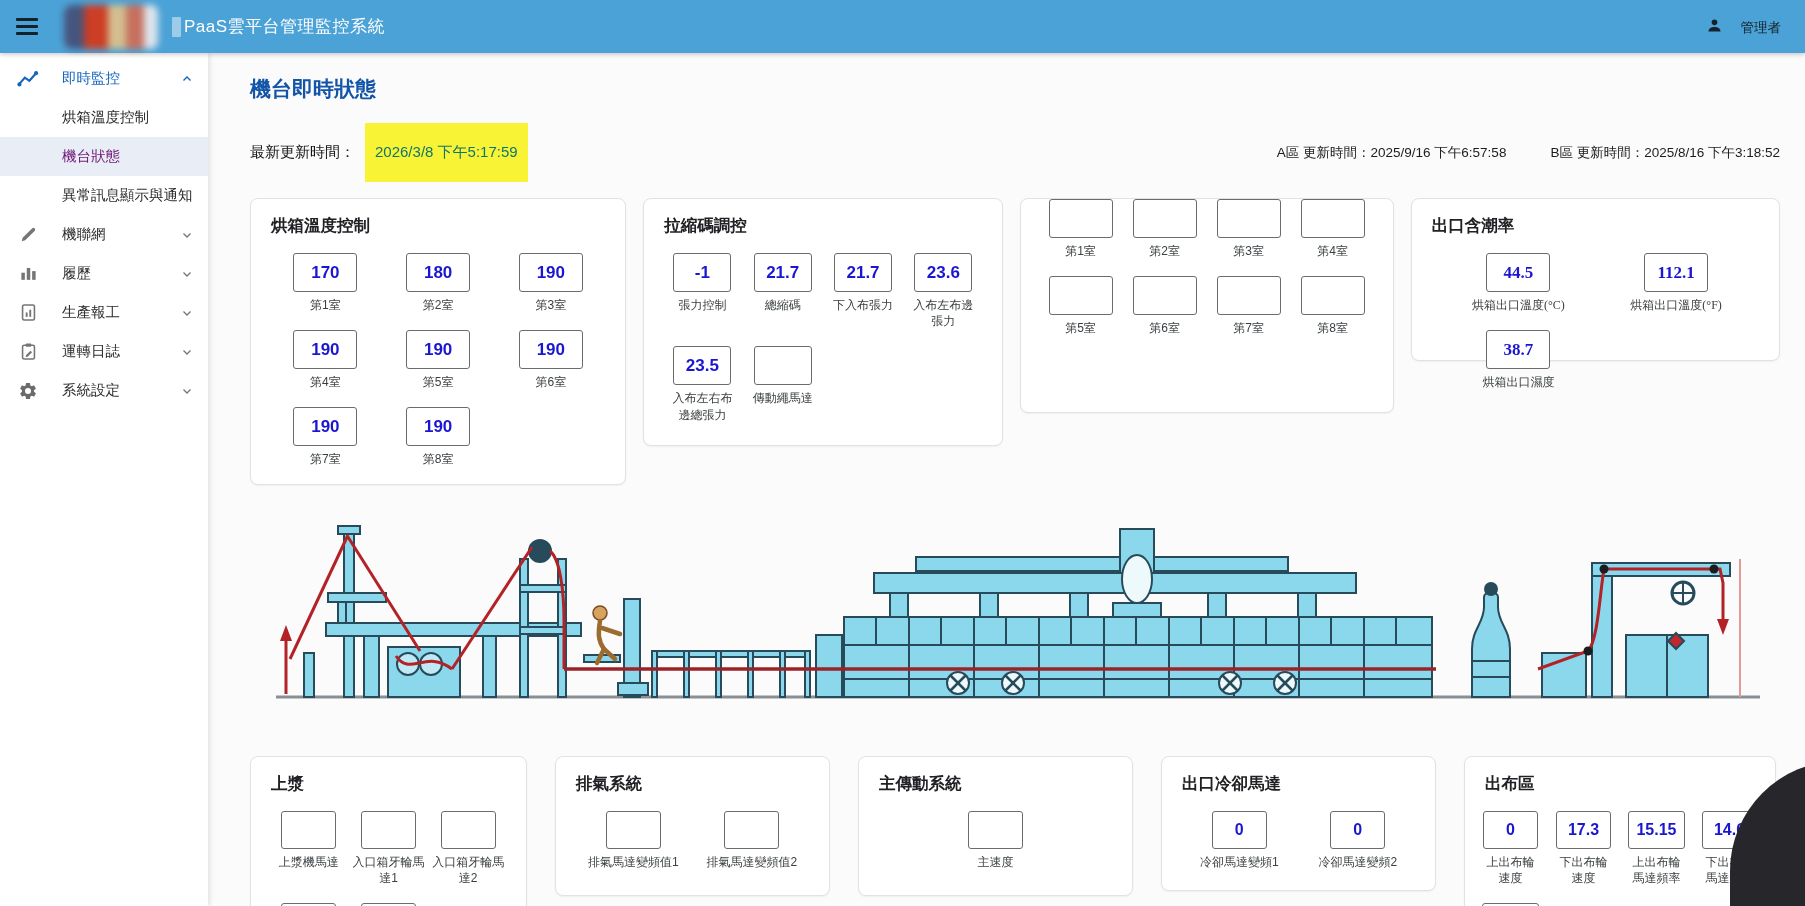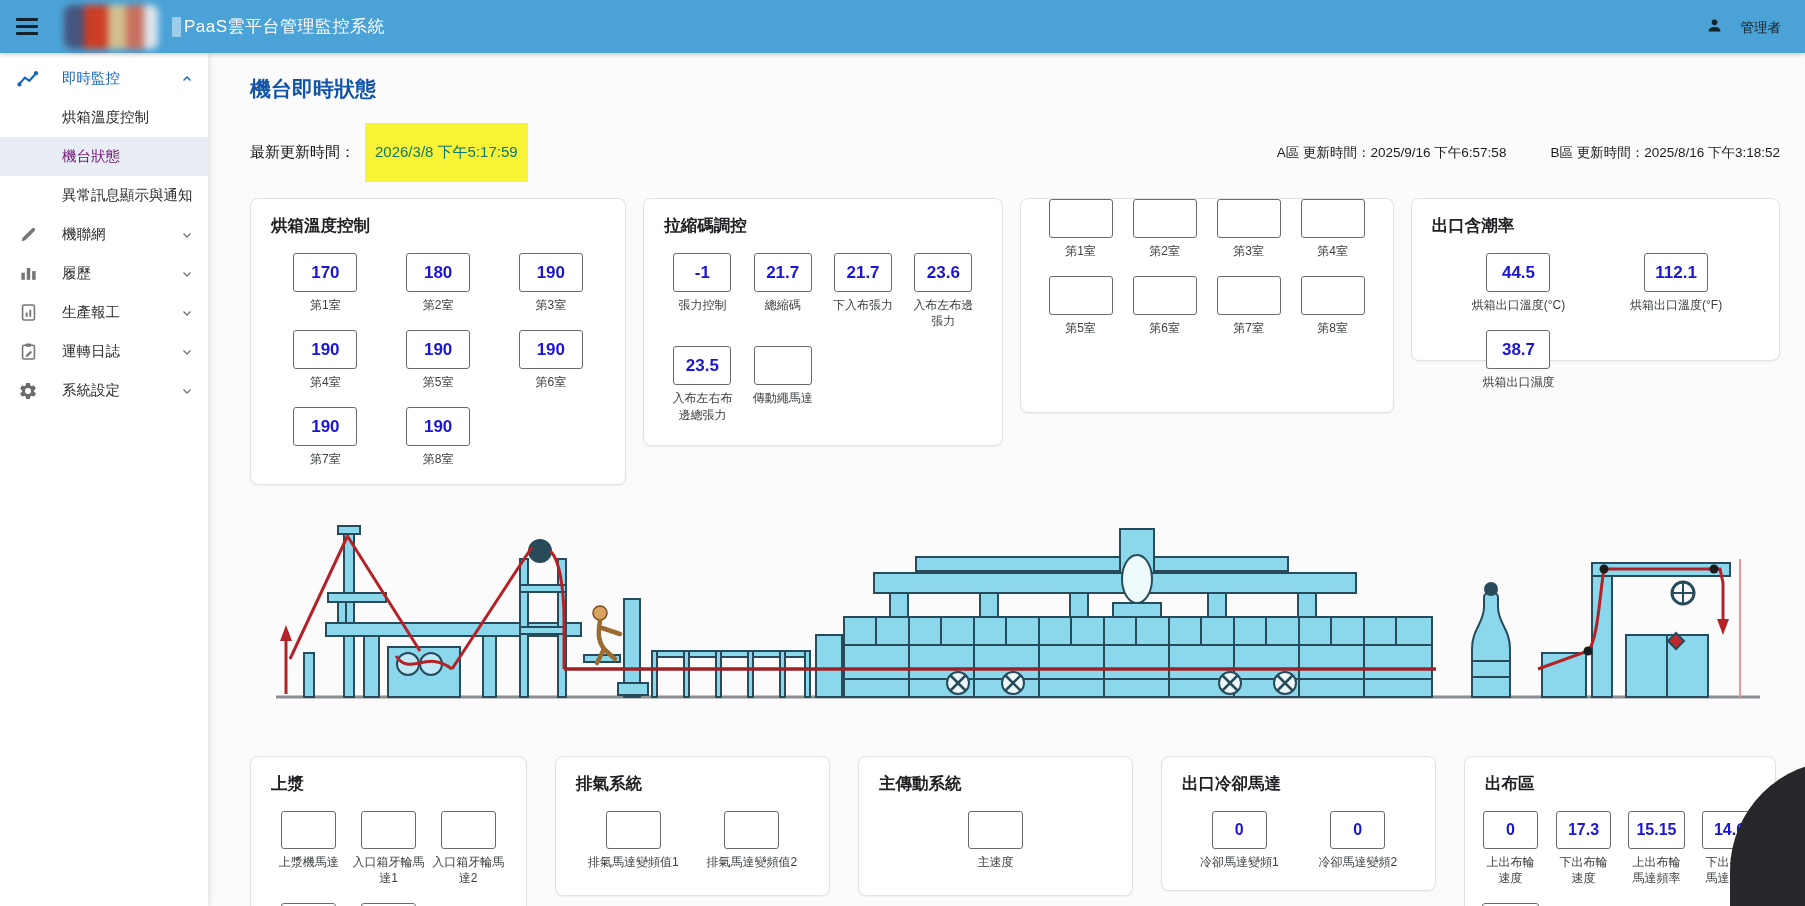--- a/index.html
+++ b/index.html
@@ -59,21 +59,21 @@
                border-radius:3px; display:flex; align-items:center; justify-content:center;
                color:#1A16D1; font-size:17px; font-weight:700; }
   .vb-label { margin-top:5px; font-size:12px; color:#3c4043; text-align:center; line-height:1.35; }
   .card-oven   { width:377px; height:287px; }
   .card-shrink { width:360px; height:248px; }
   .card-hotair { width:375px; height:215px; }
   .card-moist  { width:370px; height:163px; }
   .card-shrink .value-box { min-width:58px; }
   .card-shrink .vb-label { max-width:66px; }
   .card-moist .vb-label { white-space:nowrap; }
-  .card-moist .vb-grid { grid-template-columns:1.05fr 1fr; padding:0 26px; }
+  .card-moist .vb-grid { grid-template-columns:1.05fr 1fr; padding:0 26px;font-family:Liberation Serif, serif; }
 
   .bottom-row { display:flex; align-items:flex-start; gap:28px; margin-top:46px; }
   .card-sizing  { width:277px; height:250px; }
   .card-exhaust { width:275px; height:140px; }
   .card-drive   { width:275px; height:140px; }
   .card-cooling { width:275px; height:135px; }
   .card-cloth   { width:312px; height:250px; }
   .bottom-row .value-box { min-width:55px; height:38px; font-size:16px; }
   .card-sizing .vb-label { max-width:72px; }
   .card-cloth .vb-label { max-width:58px; }

